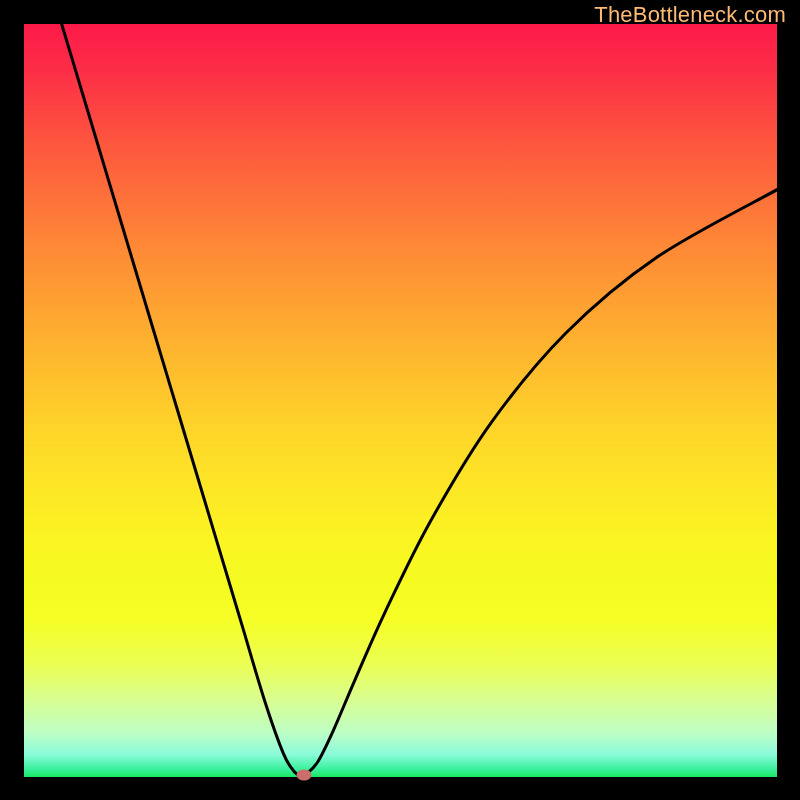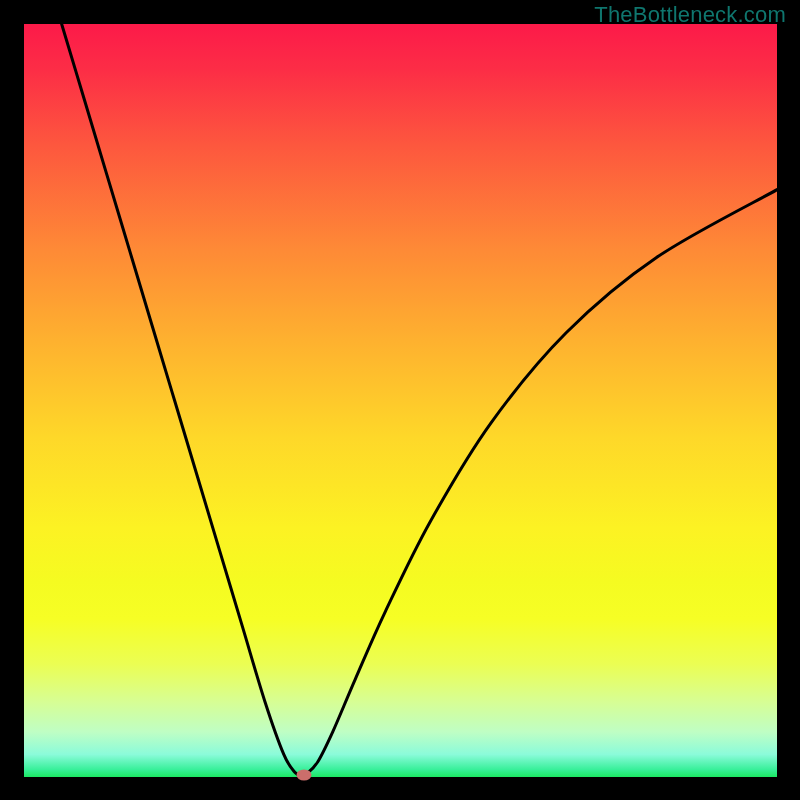--- a/index.html
+++ b/index.html
@@ -10,21 +10,21 @@
     height: 800px;
     background: #000;
   }
   .watermark {
     position: absolute;
     top: 2px;
     right: 14px;
     font-family: Arial, Helvetica, sans-serif;
     font-size: 22px;
     font-weight: 500;
-    color: #0f766e;
+    color: #fdba74;
     letter-spacing: 0.2px;
   }
   .plot {
     position: absolute;
     left: 24px;
     top: 24px;
     width: 753px;
     height: 753px;
     background: linear-gradient(
       to bottom,

